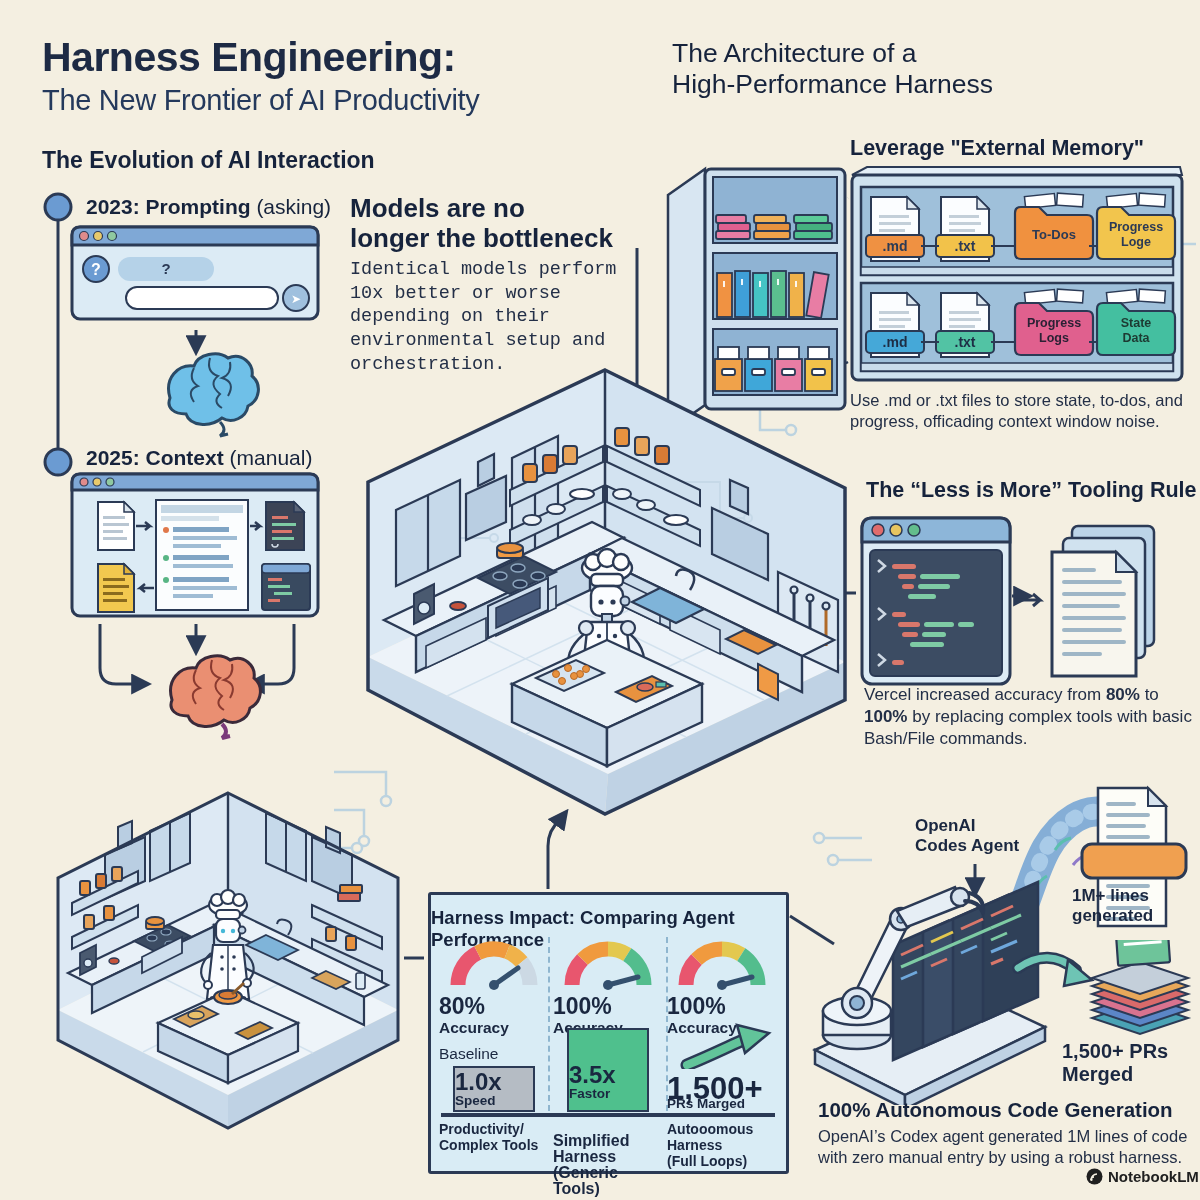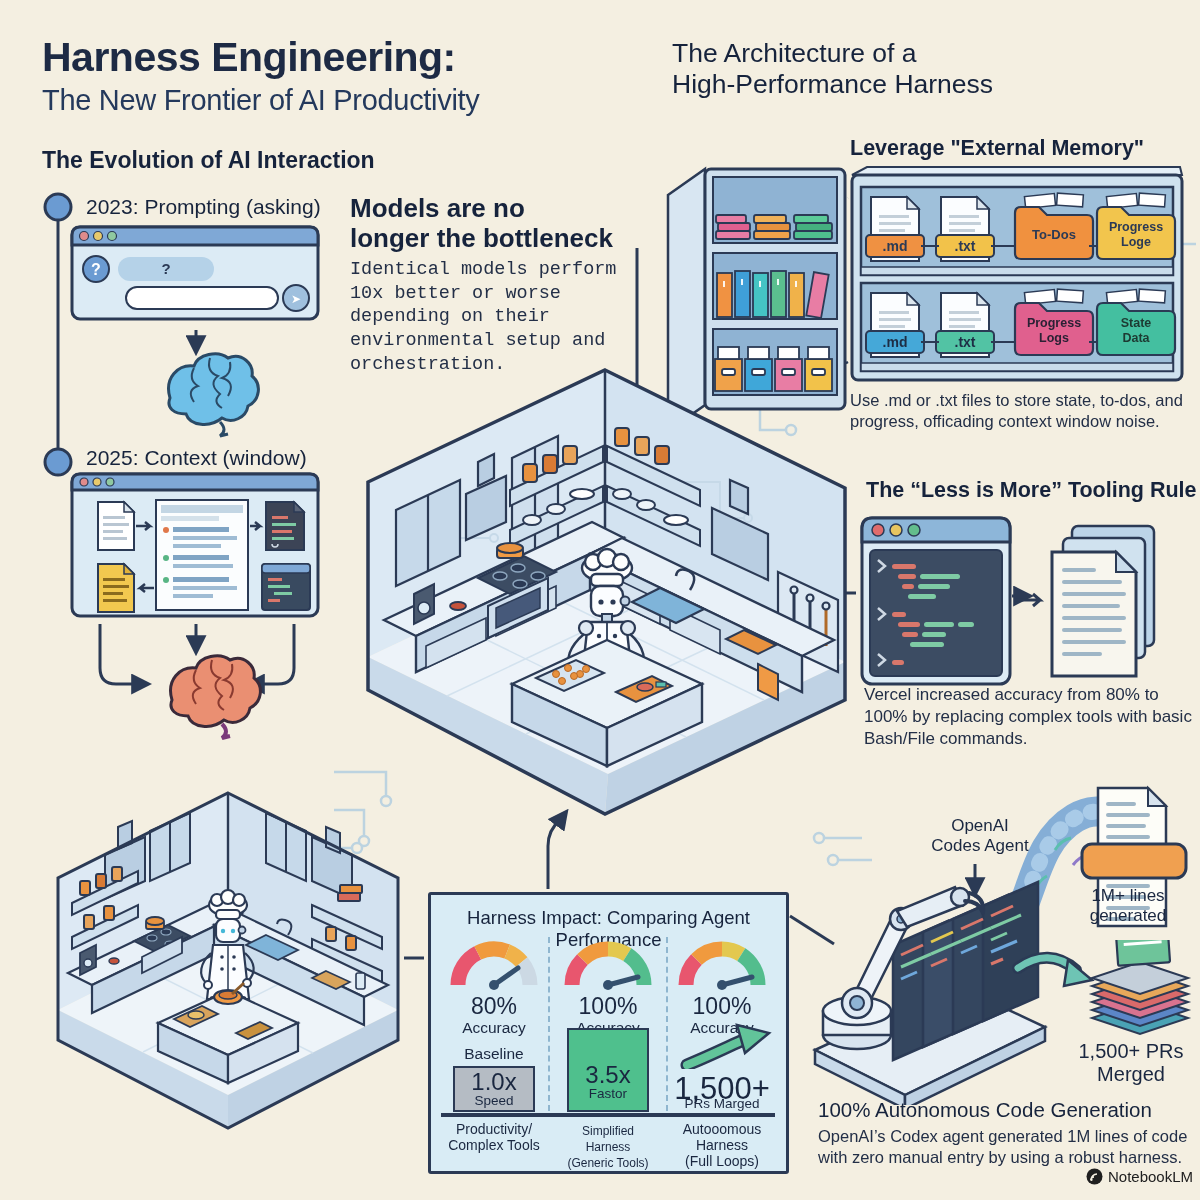--- a/index.html
+++ b/index.html
@@ -3,34 +3,34 @@
 <meta charset="utf-8">
 <style>
   :root{
     --bg:#f4efe1; --ink:#1a2740; --navy:#2b3a55; --panel:#d9ecf5;
     --blue:#7fa8d6; --ltblue:#dcebf5; --orange:#ef9a45; --green:#4fc08d;
   }
   html,body{margin:0;padding:0;background:#888;}
   #canvas{position:relative;width:1200px;height:1200px;background:var(--bg);
     font-family:"Liberation Sans",sans-serif;color:var(--ink);overflow:hidden;margin:0 auto;}
   .abs{position:absolute;}
-  .b{font-weight:normal;}
-  .ctr{text-align:center;}
+  .b{font-weight:bold;}
+  .ctr{}
   .h1{font-size:41px;font-weight:bold;color:#1d2a44;letter-spacing:-.5px;text-align:center;}
   .h1sub{font-size:29px;color:#24395c;letter-spacing:-.3px;}
   .h2{font-size:23px;font-weight:bold;color:#16233c;}
   .h3{font-size:26px;font-weight:bold;line-height:30px;color:#16233c;}
   .h4{font-size:21.5px;font-weight:bold;color:#16233c;}
   .body-txt{font-size:18.5px;line-height:1.28;color:#232f47;font-family:Liberation Mono, monospace;}
   .cap{font-size:16.5px;line-height:1.26;color:#232f47;}
   .mile{font-size:21px;color:#16233c;}
   svg text{font-family:"Liberation Sans",sans-serif;}
   .impact-panel{background:var(--panel);border:3.5px solid var(--navy);border-radius:3px;}
   .sep{border-left:2.5px dashed #8fb6cf;}
-  .metric-box{border:2.5px solid var(--navy);box-sizing:border-box;text-align:center;}
+  .metric-box{border:2.5px solid var(--navy);box-sizing:border-box;}
 </style>
 </head>
 <body>
 
 <div id="canvas">
 
   <svg class="abs" style="left:0;top:0" width="1200" height="1200">
     <defs>
       <marker id="ah" viewBox="0 0 10 10" refX="8" refY="5" markerWidth="7" markerHeight="7" orient="auto-start-reverse">
         <path d="M0,0L10,5L0,10z" fill="#2b3a55"></path>
@@ -80,21 +80,21 @@
       <line x1="802" y1="212" x2="848" y2="198"></line>
       <line x1="814" y1="380" x2="848" y2="362"></line>
     </g>
   </svg>
 
   <div class="abs h1" style="left:42px;top:34px">Harness Engineering:</div>
   <div class="abs h1sub" style="left:42px;top:84px">The New Frontier of AI Productivity</div>
   <div class="abs h2" style="left:42px;top:147px">The Evolution of AI Interaction</div>
 
   <div class="abs mile" style="left:86px;top:195px"><span class="b">2023: Prompting</span><span> (asking)</span></div>
-  <div class="abs mile" style="left:86px;top:446px"><span class="b">2025: Context</span><span> (window)</span></div>
+  <div class="abs mile" style="left:86px;top:446px"><span class="b">2025: Context</span><span> (manual)</span></div>
 
   <div class="abs h3" style="left:350px;top:193px">
     <div>Models are no</div>
     <div>longer the bottleneck</div>
   </div>
   <div class="abs body-txt" style="left:350px;top:258px;width:306px">Identical models perform 10x better or worse depending on their environmental setup and orchestration.</div>
 
   <div class="abs" style="left:672px;top:38px;font-size:26.5px;font-weight:normal;line-height:31px;color:#16233c">
     <div>The Architecture of a</div>
     <div>High-Performance Harness</div>
@@ -680,21 +680,21 @@
     <div class="abs ctr b" style="left:236px;top:176px;width:110px;font-size:31px">1,500+</div>
     <div class="abs ctr b" style="left:236px;top:201px;width:110px;font-size:13.5px">PRs Marged</div>
 
     <div class="abs" style="left:10px;top:218px;width:334px;height:3.5px;background:#2b3a55"></div>
 
     <div class="abs ctr b" style="left:8px;top:226px;width:110px;font-size:14px;line-height:16px">
       <div>Productivity/</div>
         <div>Complex Tools</div>
         <div></div>
     </div>
-    <div class="abs ctr b" style="left:122px;top:228px;width:110px;font-size:12px;line-height:16px">
+    <div class="abs ctr b" style="left:122px;top:238px;width:110px;font-size:16px;line-height:16px">
       <div>Simplified</div>
         <div>Harness</div>
         <div>(Generic Tools)</div>
     </div>
     <div class="abs ctr b" style="left:236px;top:226px;width:110px;font-size:14px;line-height:16px">
       <div>Autooomous</div>
         <div>Harness</div>
         <div>(Full Loops)</div>
     </div>
   </div>

